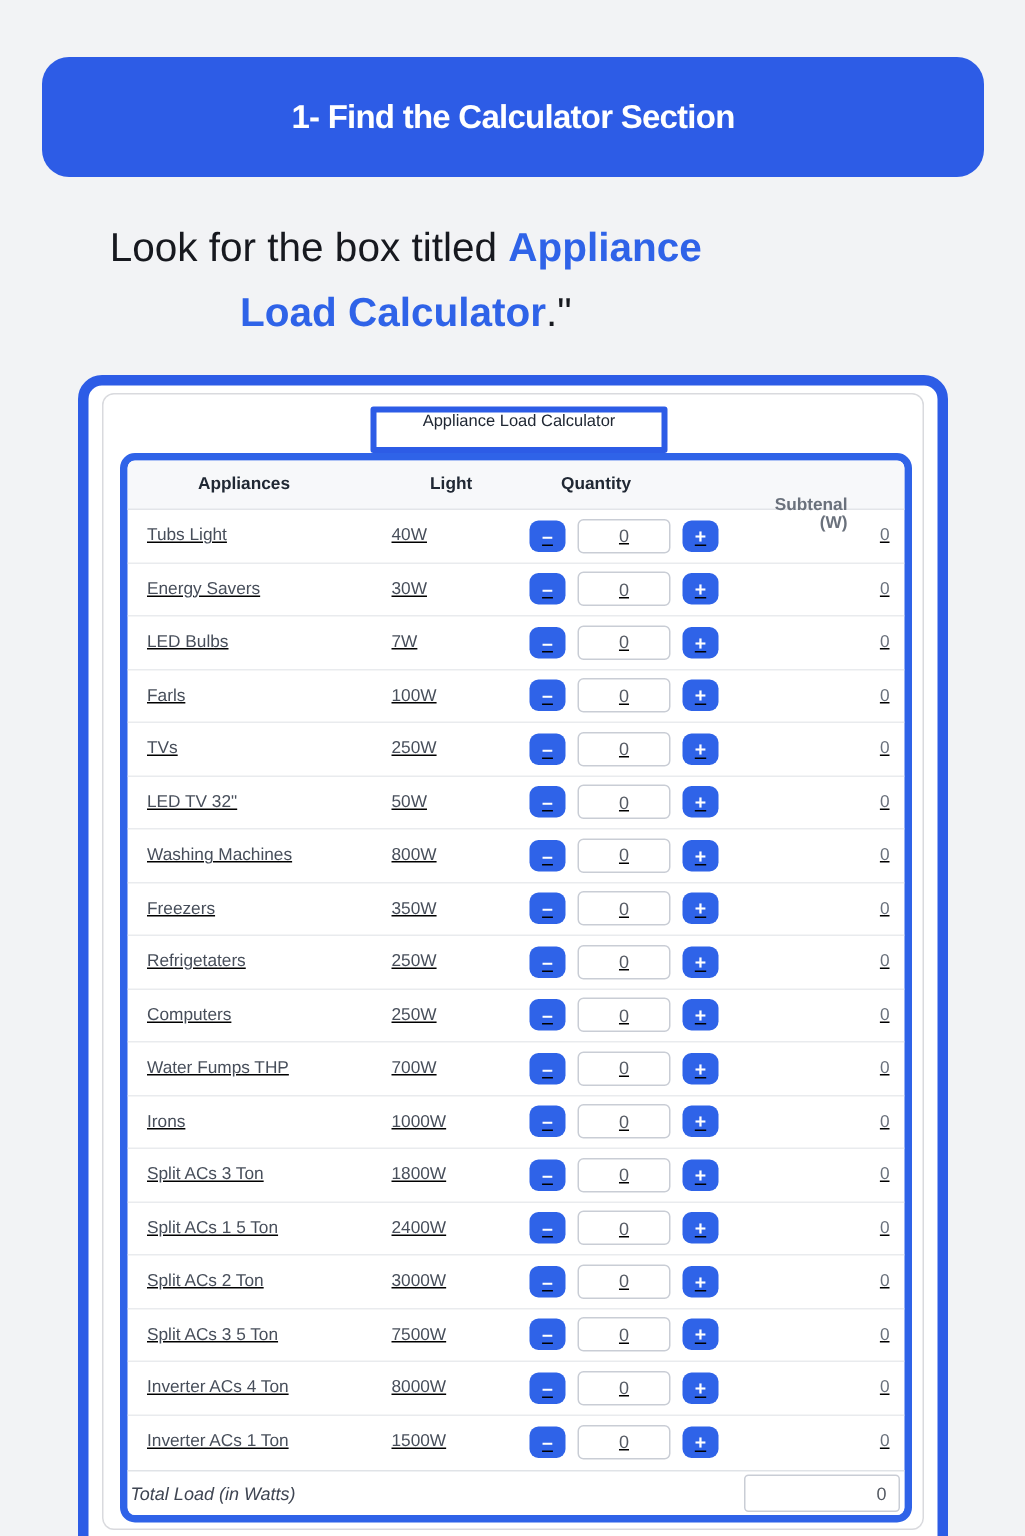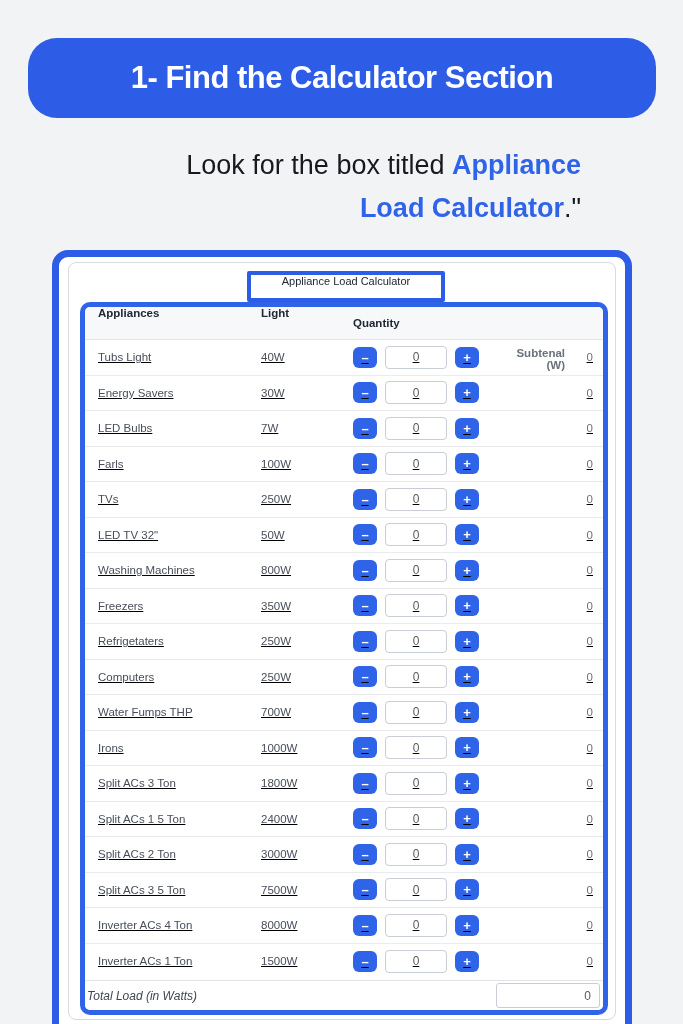--- a/index.html
+++ b/index.html
@@ -18,27 +18,27 @@
   *{box-sizing:border-box;margin:0;padding:0;}
   html,body{width:683px;height:1024px;}
   body{
     position:relative;
     background:var(--page-bg);
     font-family:"Liberation Sans","DejaVu Sans",sans-serif;
     overflow:hidden;
   }
   .banner{
     position:absolute;left:28px;top:38px;width:628px;height:80px;
-    background:var(--accent);border-radius:29px;
+    background:var(--accent);border-radius:18px;
     display:flex;align-items:center;justify-content:center;
-    color:#fff;font-size:31px;font-weight:bold;letter-spacing:-.5px;
+    color:#fff;font-size:22px;font-weight:bold;letter-spacing:-.5px;
   }
   .instruction{
     position:absolute;left:0;top:144px;width:541px;
-    text-align:right;font-size:27px;line-height:43px;color:var(--dark-text);margin-left:40px;
+    text-align:center;font-size:27px;line-height:43px;color:var(--dark-text);
   }
   .instruction .hl{color:var(--accent-bright);font-weight:bold;}
   .frame{
     position:absolute;left:52px;top:250px;width:580px;height:860px;
     background:#fff;border:7px solid var(--accent);border-radius:16px;
   }
   .card{
     position:absolute;left:68px;top:262px;width:548px;height:758px;
     background:#fff;border:1px solid var(--card-border);border-radius:8px;
   }
@@ -50,22 +50,22 @@
   }
   .table-box{
     position:absolute;left:80px;top:302px;width:528px;height:713px;
     background:#fff;border:5px solid var(--accent-bright);border-radius:10px;
     overflow:hidden;z-index:2;
     display:flex;flex-direction:column;
   }
   .thead{
     height:33px;flex:0 0 33px;background:var(--header-bg);
     border-bottom:1px solid #e3e5e9;
-    display:flex;
-    font-size:11.5px;font-weight:bold;color:var(--header-text);
+    display:flex;align-items:center;
+    font-size:11.5px;font-weight:bold;color:var(--header-text);padding-left:34px;
   }
   .cell-name{width:176px;padding-left:13px;}
   .cell-watts{width:92px;}
   .cell-qty{width:150px;display:flex;align-items:center;gap:8px;}
   .cell-sub{flex:1;text-align:right;padding-right:10px;}
   .thead .cell-sub{padding-right:38px;margin-top:40px;}
   .rows{flex:1;display:flex;flex-direction:column;text-decoration:underline;}
   .row{
     height:35.5px;flex:0 0 35.5px;display:flex;align-items:center;
     border-bottom:1px solid var(--row-line);

